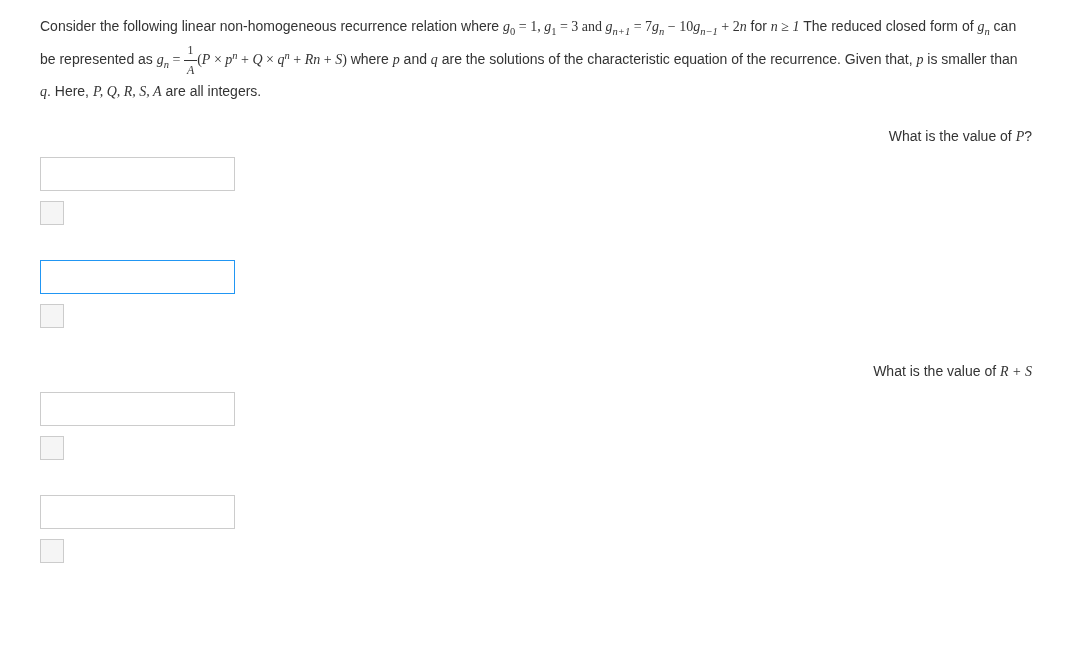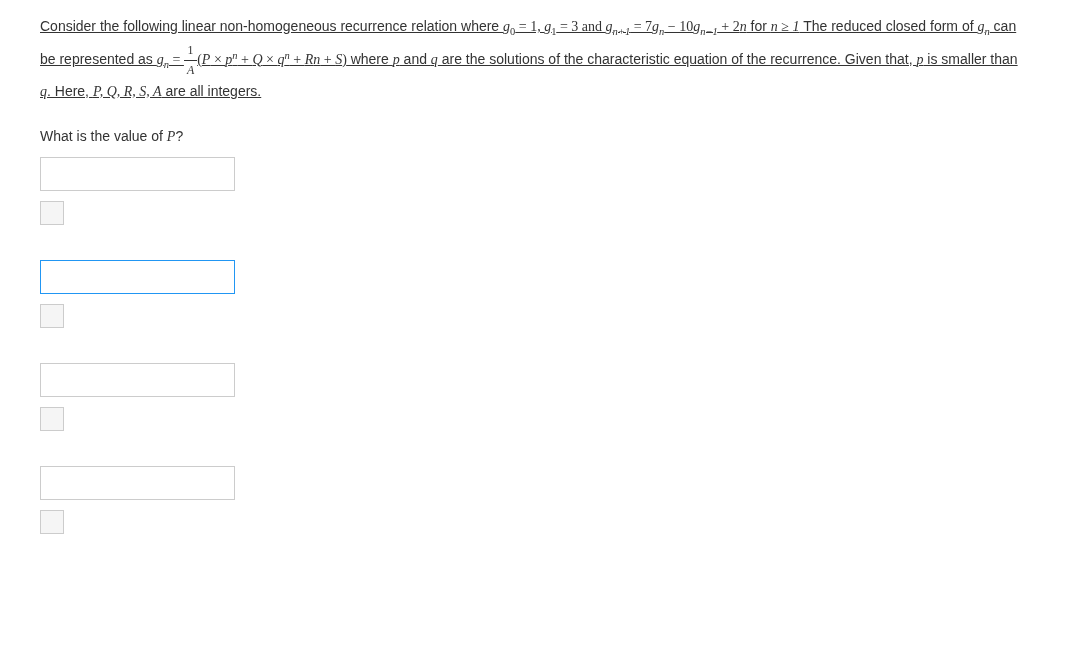--- a/index.html
+++ b/index.html
@@ -10,21 +10,20 @@
     body {
       font-family: 'Segoe UI', Arial, sans-serif;
       padding: 15px 40px;
       color: #333;
       font-size: 14px;
       background: #fff;
     }
     .problem-text {
       line-height: 1.6;
       margin-bottom: 25px;
-      text-decoration: underline;
     }
     .math-var {
       font-family: 'Times New Roman', serif;
       font-style: italic;
     }
     .math-sub {
       font-size: 0.75em;
       vertical-align: sub;
     }
     .math-sup {
@@ -47,20 +46,21 @@
       display: block;
       padding: 0 3px;
       font-size: 0.85em;
       font-style: italic;
     }
     .question-block {
       margin-bottom: 35px;
     }
     .question-label {
       margin-bottom: 12px;
+      text-align: right;
     }
     .answer-input {
       width: 195px;
       height: 34px;
       border: 1px solid #ccc;
       padding: 5px 8px;
       font-size: 14px;
       display: block;
       margin-bottom: 10px;
     }
@@ -93,20 +93,23 @@
   <input type="text" class="answer-input" style="">
   <div class="checkbox-placeholder"></div>
 </div>
 
 <div class="question-block">
   <input type="text" class="answer-input focused" style="">
   <div class="checkbox-placeholder"></div>
 </div>
 
 <div class="question-block">
+  <div class="question-label">
+    <span>What is the value of </span><span class="math-var">R + S</span><span></span>
+  </div>
   <input type="text" class="answer-input" style="">
   <div class="checkbox-placeholder"></div>
 </div>
 
 <div class="question-block">
   <input type="text" class="answer-input" style="">
   <div class="checkbox-placeholder"></div>
 </div>
 
 </body></html>

